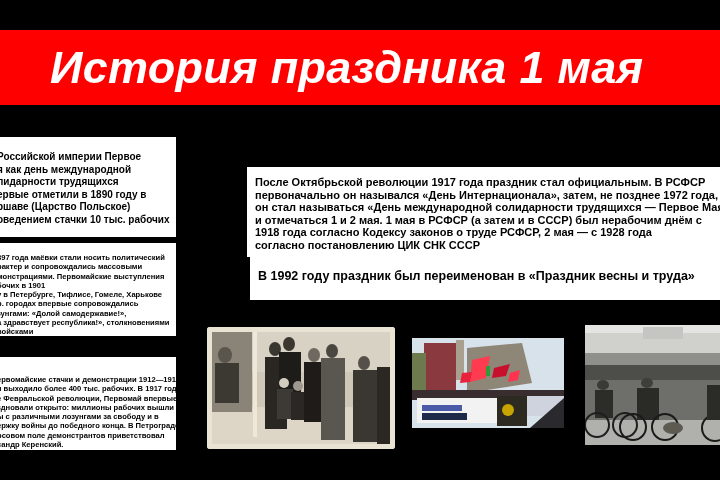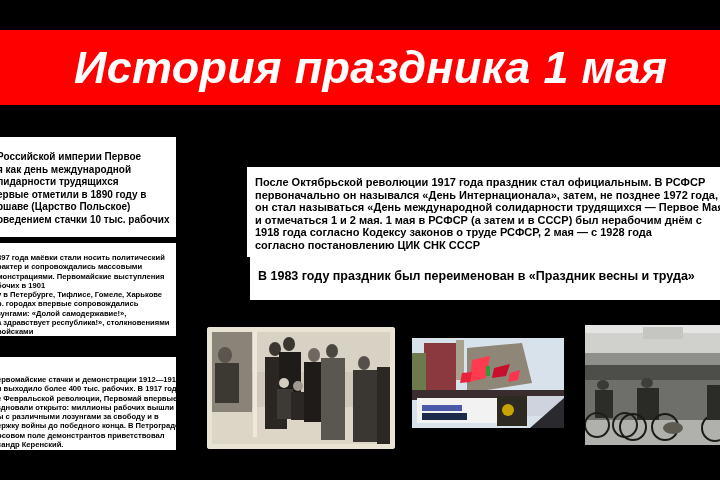--- a/index.html
+++ b/index.html
@@ -1,18 +1,18 @@
 <!DOCTYPE html>
 <html><head>
 <meta charset="utf-8">
 <style>
   html, body { margin:0; padding:0; }
   body { width:720px; height:480px; background:#000; position:relative; overflow:hidden; font-family:"Liberation Sans", sans-serif; }
   .banner { position:absolute; left:0; top:30px; width:720px; height:75px; background:#ff0000; }
-  .banner-title { position:absolute; left:50px; top:10px; color:#fff; font-style:italic; font-weight:bold; font-size:45px; line-height:55px; white-space:nowrap; letter-spacing:0.3px;margin-left:24px; }
+  .banner-title { position:absolute; left:50px; top:10px; color:#fff; font-style:italic; font-weight:bold; font-size:45px; line-height:55px; white-space:nowrap; letter-spacing:0.3px; }
   .box { position:absolute; background:#fff; overflow:hidden; color:#000; font-weight:bold; }
   .box p { margin:0; white-space:pre; }
   .left-box { left:0; width:176px; }
   .left-box p { position:absolute; left:-3px; }
   #b1 { top:137px; height:100px; }
   #b1 p { top:14px; font-size:10px; line-height:12.5px; }
   #b2 { top:243px; height:93px; }
   #b2 p { top:10px; font-size:7.6px; line-height:9.3px; }
   #b3 { top:357px; height:93px; }
   #b3 p { top:18px; font-size:7.6px; line-height:9.3px; }
@@ -64,21 +64,21 @@
 
 <div class="box" id="r1">
   <p>После Октябрьской революции 1917 года праздник стал официальным. В РСФСР
 первоначально он назывался «День Интернационала», затем, не позднее 1972 года,
 он стал называться «День международной солидарности трудящихся — Первое Мая»
 и отмечаться 1 и 2 мая. 1 мая в РСФСР (а затем и в СССР) был нерабочим днём с
 1918 года согласно Кодексу законов о труде РСФСР, 2 мая — с 1928 года
 согласно постановлению ЦИК СНК СССР</p>
 </div>
 <div class="box" id="r2">
-  <p>В 1983 году праздник был переименован в «Праздник весны и труда»</p>
+  <p>В 1992 году праздник был переименован в «Праздник весны и труда»</p>
 </div>
 
 <div class="photo" id="p1">
   <svg width="188" height="122" viewBox="0 0 188 122">
     <rect x="0" y="0" width="188" height="122" fill="#e9e3d3"></rect>
     <rect x="5" y="5" width="178" height="112" fill="#cfc8b8"></rect>
     <rect x="5" y="5" width="178" height="40" fill="#d8d2c4"></rect>
     <rect x="5" y="80" width="178" height="37" fill="#ddd6c6"></rect>
     <rect x="5" y="5" width="40" height="80" fill="#8a8478"></rect>
     <rect x="46" y="5" width="4" height="105" fill="#eee8da"></rect>

